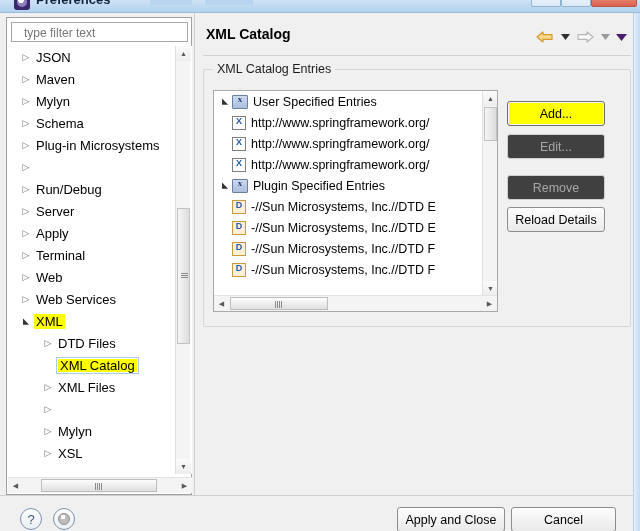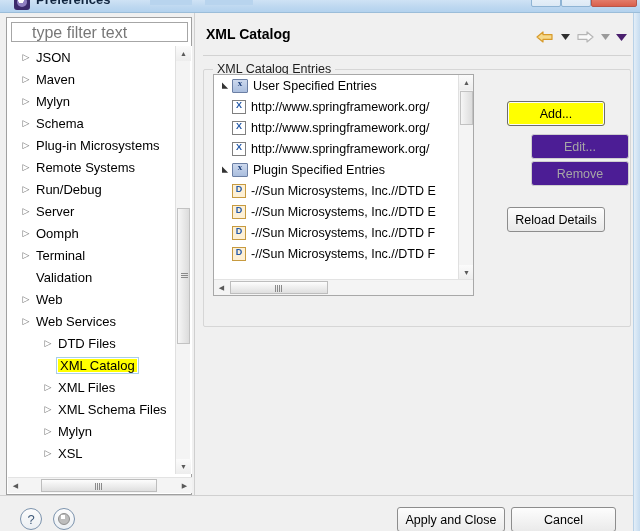--- a/index.html
+++ b/index.html
@@ -72,22 +72,22 @@
     position: absolute; left: 6px; top: 4px;
     width: 186px; height: 478px;
     background: #fff;
     border: 1px solid #a0a0a0;
   }
   .filter-box {
     position: absolute; left: 4px; top: 4px;
     width: 177px; height: 20px;
     border: 1px solid #a6a6a6;
     background: #fff;
-    padding: 2px 20px;
-    font-size: 16px;
+    padding: 2px 12px;
+    font-size: 12px;
     color: #777;
     line-height: 16px;
     font-family: "Liberation Sans", sans-serif;
   }
   .tree-area {
     position: absolute; left: 1px; top: 28px;
     width: 184px; height: 428px;
     background: #fff;
     overflow: hidden;
   }
@@ -250,21 +250,21 @@
   .btn {
     font-family: "Liberation Sans", sans-serif;
     font-size: 12.5px;
     color: #000;
     background: linear-gradient(to bottom,#fdfdfd,#e9e9e9);
     border: 1px solid #8d8d8d;
     border-radius: 3px;
     display: flex; align-items: center; justify-content: center;
     cursor: default;
   }
-  .btn.disabled { color: #a6a6a6; border-color: #cfcfcf; background: #4c1d95; margin-left: 24px; }
+  .btn.disabled { color: #a6a6a6; border-color: #cfcfcf; background: #404040; }
   .btn.hl {
     background: #ffff00;
     border: 1px solid #6d6d6d;
     box-shadow: 0 0 0 1px #fbfbfb inset;
   }
   .side-btn { position: absolute; width: 98px; height: 25px; }
 
   
   .details-box {
     position: absolute;
@@ -341,65 +341,63 @@
           <div class="tree-row" style="padding-left: 10px;">
             <span class="tw">▷</span>
             <span class="tlabel">Schema</span>
           </div>
           <div class="tree-row" style="padding-left: 10px;">
             <span class="tw">▷</span>
             <span class="tlabel">Plug-in Microsystems</span>
           </div>
           <div class="tree-row" style="padding-left: 10px;">
             <span class="tw">▷</span>
-            <span class="tlabel">Remote Systems</span>
           </div>
           <div class="tree-row" style="padding-left: 10px;">
             <span class="tw">▷</span>
             <span class="tlabel">Run/Debug</span>
           </div>
           <div class="tree-row" style="padding-left: 10px;">
             <span class="tw">▷</span>
             <span class="tlabel">Server</span>
           </div>
           <div class="tree-row" style="padding-left: 10px;">
             <span class="tw">▷</span>
-            <span class="tlabel">Oomph</span>
+            <span class="tlabel">Apply</span>
           </div>
           <div class="tree-row" style="padding-left: 10px;">
             <span class="tw">▷</span>
             <span class="tlabel">Terminal</span>
           </div>
           <div class="tree-row" style="padding-left: 10px;">
-            <span class="tw empty">▷</span>
-            <span class="tlabel">Validation</span>
-          </div>
-          <div class="tree-row" style="padding-left: 10px;">
             <span class="tw">▷</span>
             <span class="tlabel">Web</span>
           </div>
           <div class="tree-row" style="padding-left: 10px;">
             <span class="tw">▷</span>
             <span class="tlabel">Web Services</span>
+          </div>
+          <div class="tree-row" style="padding-left: 10px;">
+            <span class="tw expanded" style="transform: rotate(90deg); font-size: 8px;">◢</span>
+            <span class="tlabel hl">XML</span>
           </div>
           <div class="tree-row" style="padding-left: 32px;">
             <span class="tw">▷</span>
             <span class="tlabel">DTD Files</span>
           </div>
           <div class="tree-row" style="padding-left: 32px;">
             <span class="tw empty">▷</span>
             <span class="tlabel sel">XML Catalog</span>
           </div>
           <div class="tree-row" style="padding-left: 32px;">
             <span class="tw">▷</span>
             <span class="tlabel">XML Files</span>
           </div>
           <div class="tree-row" style="padding-left: 32px;">
             <span class="tw">▷</span>
-            <span class="tlabel">XML Schema Files</span>
           </div>
           <div class="tree-row" style="padding-left: 32px;">
             <span class="tw">▷</span>
             <span class="tlabel">Mylyn</span>
           </div>
           <div class="tree-row" style="padding-left: 32px;">
             <span class="tw">▷</span>
             <span class="tlabel">XSL</span>
           </div>
         </div>
@@ -450,21 +448,21 @@
               <polygon points="0,0 11,0 5.5,7" fill="#4a1f6e"></polygon>
             </svg>
         </div>
       </div>
 
       <div class="hdr-sep"></div>
 
       <div class="group" style="left:8px;top:56px;width:428px;height:258px;">
         <div class="group-label">XML Catalog Entries</div>
 
-        <div class="list-box" style="left:9px;top:4px;width:261px;height:222px;">
+        <div class="list-box" style="left:9px;top:20px;width:285px;height:222px;">
           <div class="list-inner" id="catalog-list">
               <div class="lrow">
                 <span class="tw expanded" style="transform: rotate(90deg);">◢</span>
                 <span class="icon-cat"></span>
                 <span>User Specified Entries</span>
               </div>
               <div class="lrow">
                 <span class="icon-doc xml"></span>
                 <span>http://www.springframework.org/</span>
               </div>
@@ -509,21 +507,21 @@
             <div class="arr lt">◀</div>
             <div class="h-thumb" style="left:16px;width:98px;">
               <div class="grip"></div>
             </div>
             <div class="arr rt">▶</div>
           </div>
         </div>
 
         <div class="btn side-btn hl" style="left:303px;top:31px;">Add...</div>
         <div class="btn side-btn disabled" style="left:303px;top:64px;">Edit...</div>
-        <div class="btn side-btn disabled" style="left:303px;top:91px;">Remove</div>
+        <div class="btn side-btn disabled" style="left:303px;top:105px;">Remove</div>
         <div class="btn side-btn" style="left:303px;top:137px;">Reload Details</div>
       </div>
 
     </div>
 
     <div class="footer-sep"></div>
 
     <div class="footer">
 
       <div class="round-ico" style="left:20px;">?</div>

